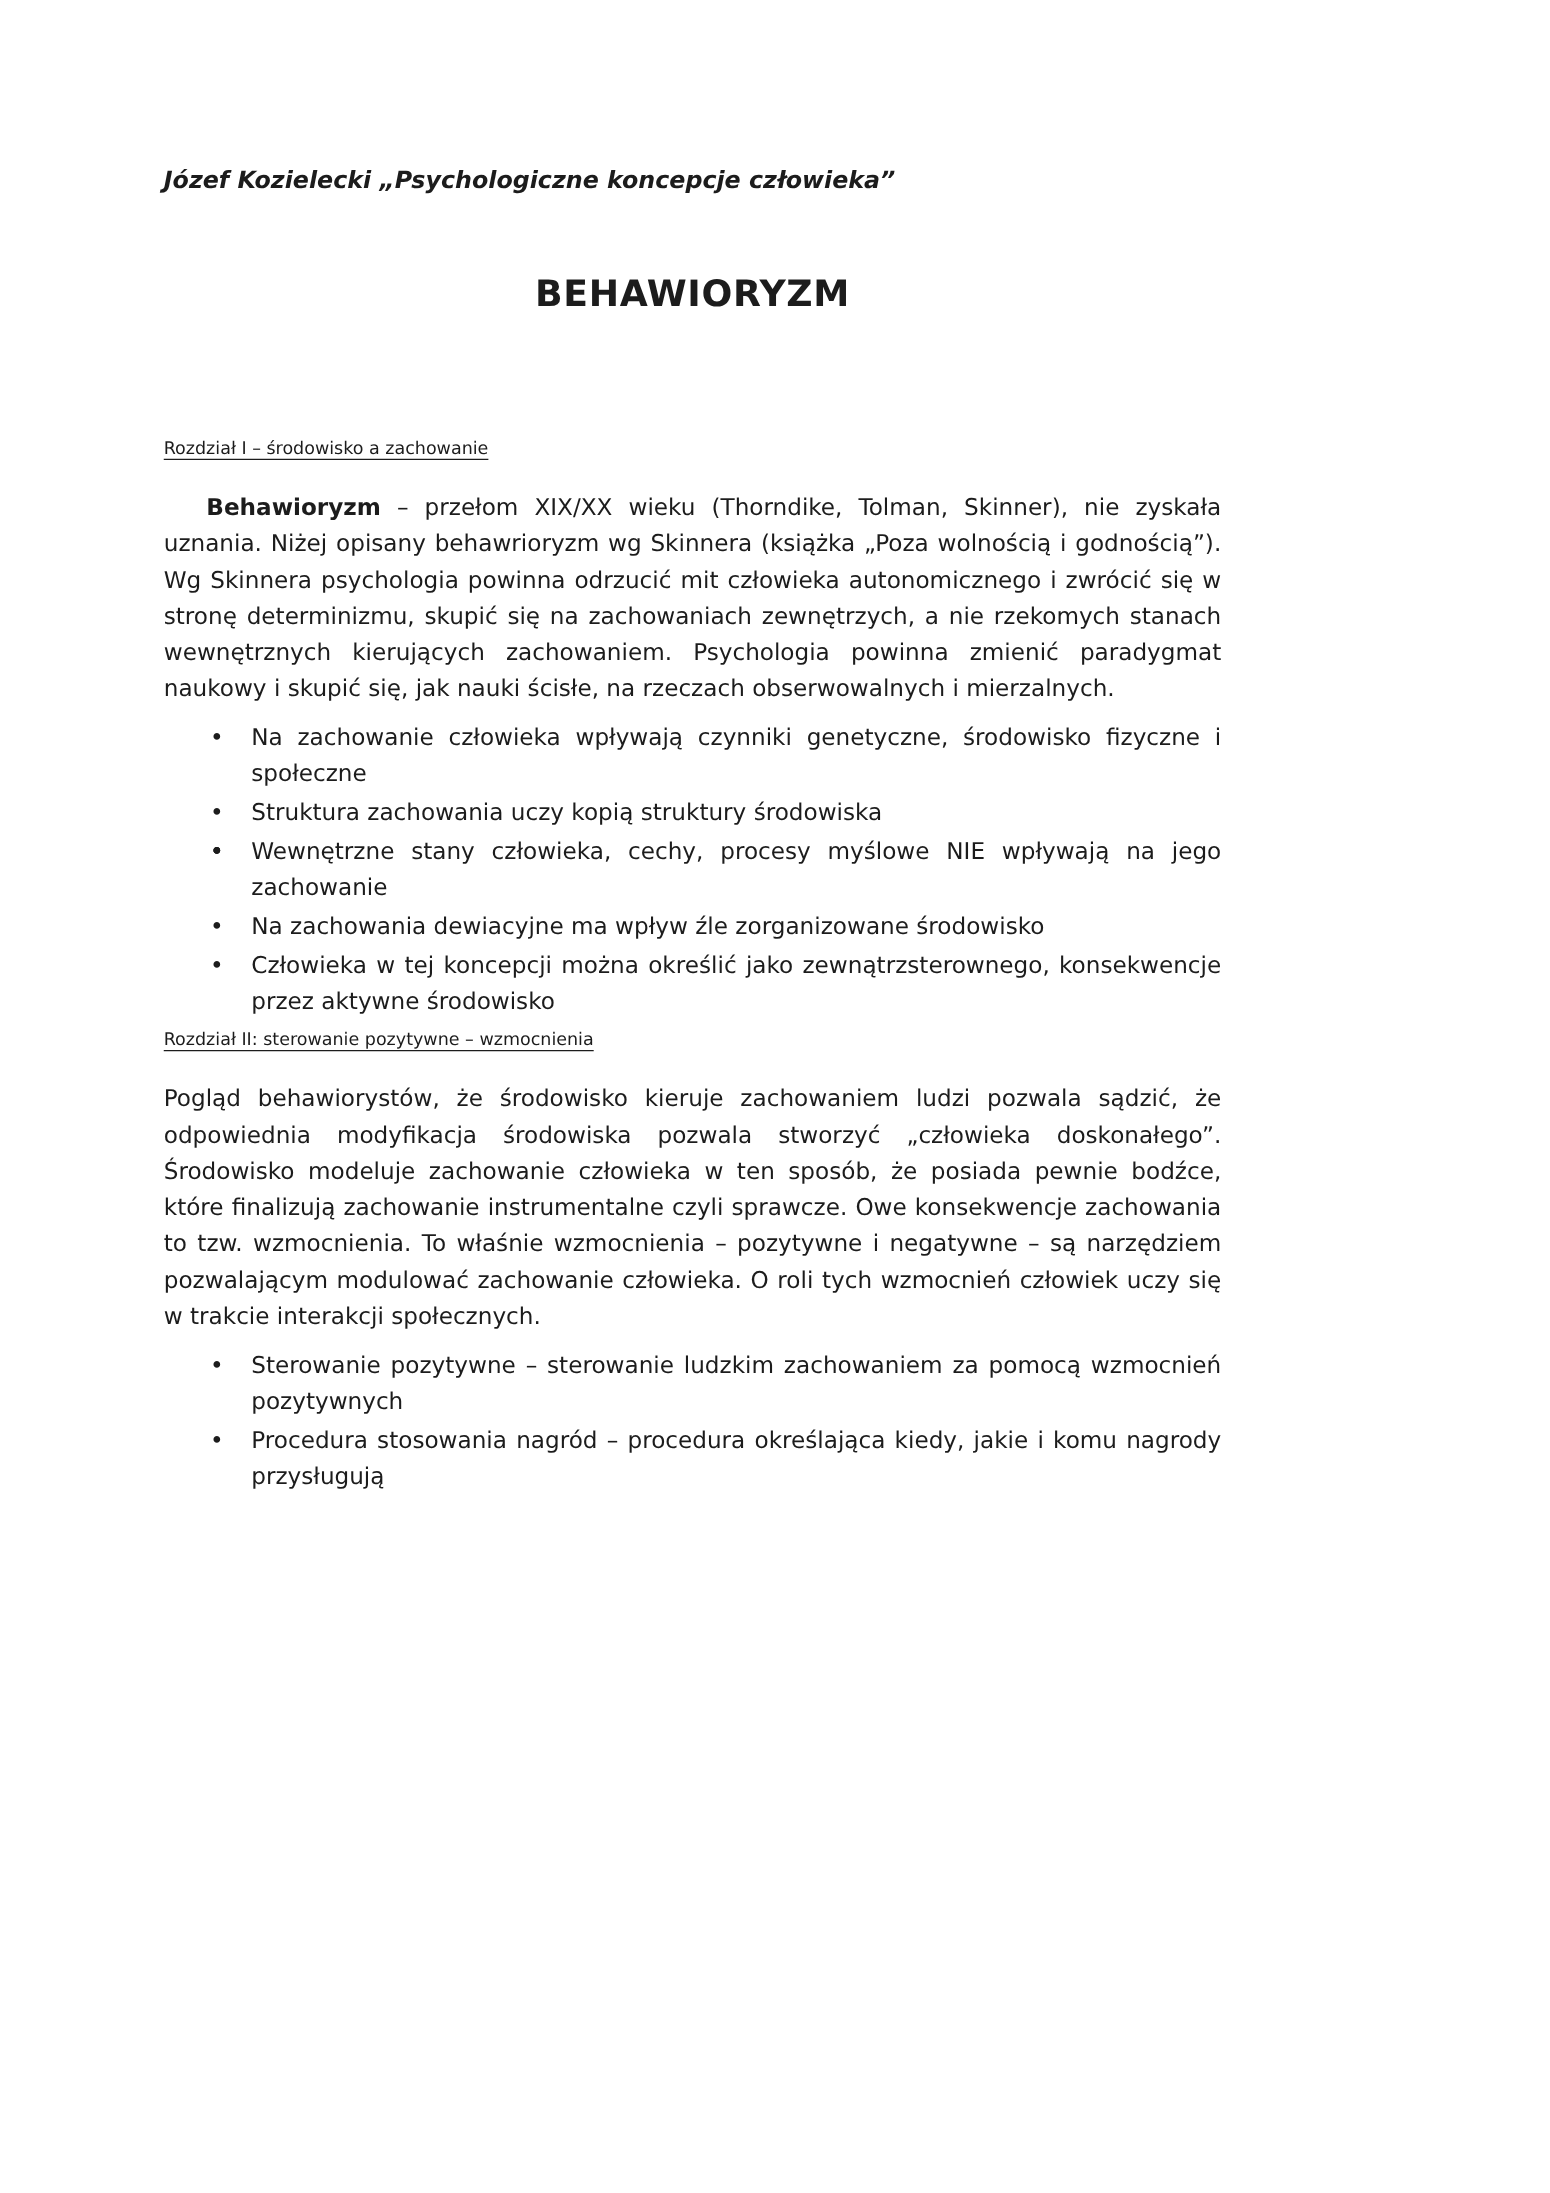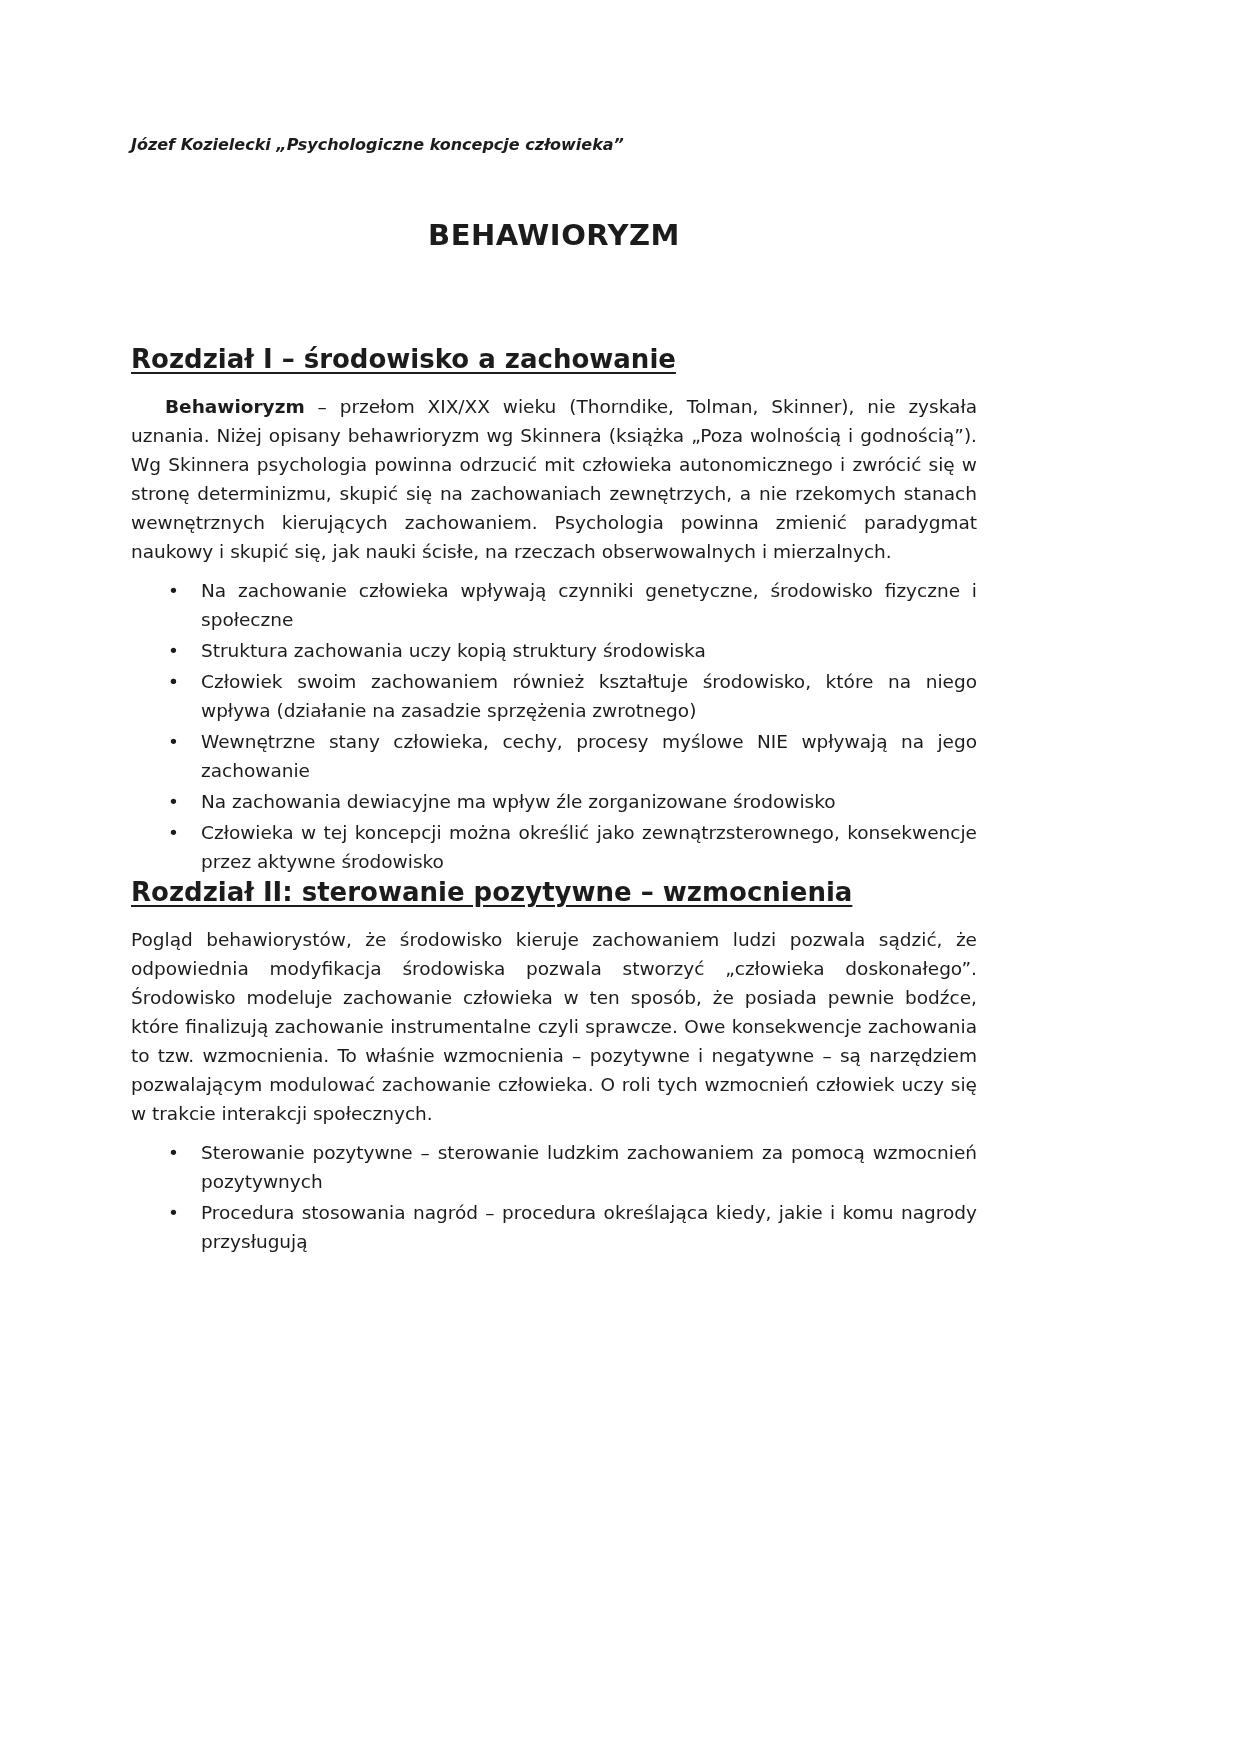--- a/index.html
+++ b/index.html
@@ -17,36 +17,36 @@
     padding: 130px 263px 0 131px;
     font-family: "DejaVu Sans", "Liberation Sans", sans-serif;
     font-size: 18.5px;
     line-height: 29px;
     color: #1c1c1c;
     overflow: hidden;
   }
   .author-line {
     font-weight: bold;
     font-style: italic;
-    font-size: 16px;
+    font-size: 19px;
     margin: 0 0 58px 0;
   }
   .doc-title {
     text-align: center;
     font-weight: bold;
     font-size: 29px;
     letter-spacing: 0.5px;
     line-height: 36px;
     margin: 0 0 92px 0;
   }
   .section { margin: 0; }
   .section + .section { }
   .section-heading {
-    font-size: 26px;
-    font-weight: bold;
+    font-size: 14px;
+    font-weight: normal;
     text-decoration: underline;
     text-underline-offset: 4px;
     margin: 0 0 18px 0;
   }
   p.para {
     margin: 0 0 10px 0;
     text-align: justify;
   }
   p.para.indented {
     text-indent: 34px;
@@ -90,21 +90,20 @@
       </li>
       <li>
         <span class="marker">•</span>
         <span>Struktura zachowania uczy kopią struktury środowiska</span>
       </li>
       <li>
         <span class="marker">•</span>
       </li>
       <li>
         <span class="marker">•</span>
-        <span>Człowiek swoim zachowaniem również kształtuje środowisko, które na niego wpływa (działanie na zasadzie sprzężenia zwrotnego)</span>
       </li>
       <li>
         <span class="marker">•</span>
         <span>Wewnętrzne stany człowieka, cechy, procesy myślowe NIE wpływają na jego zachowanie</span>
       </li>
       <li>
         <span class="marker">•</span>
         <span>Na zachowania dewiacyjne ma wpływ źle zorganizowane środowisko</span>
       </li>
       <li>

